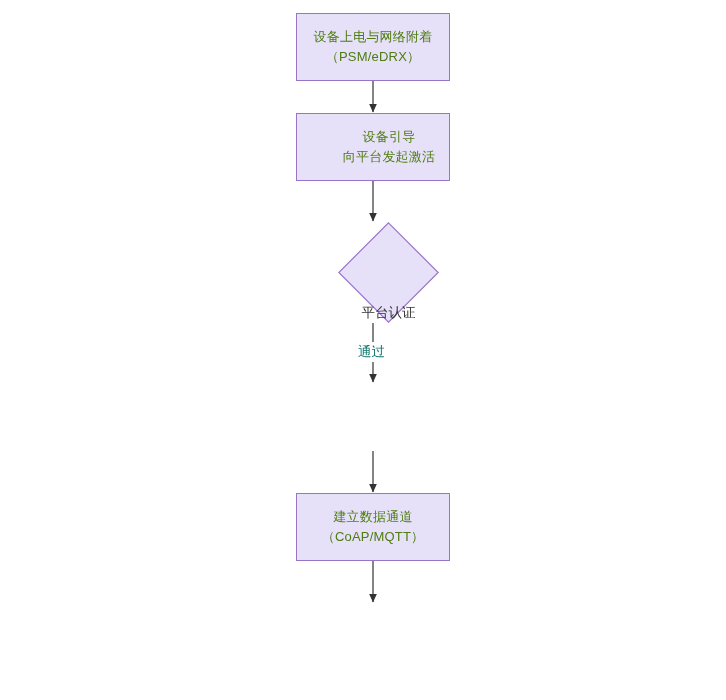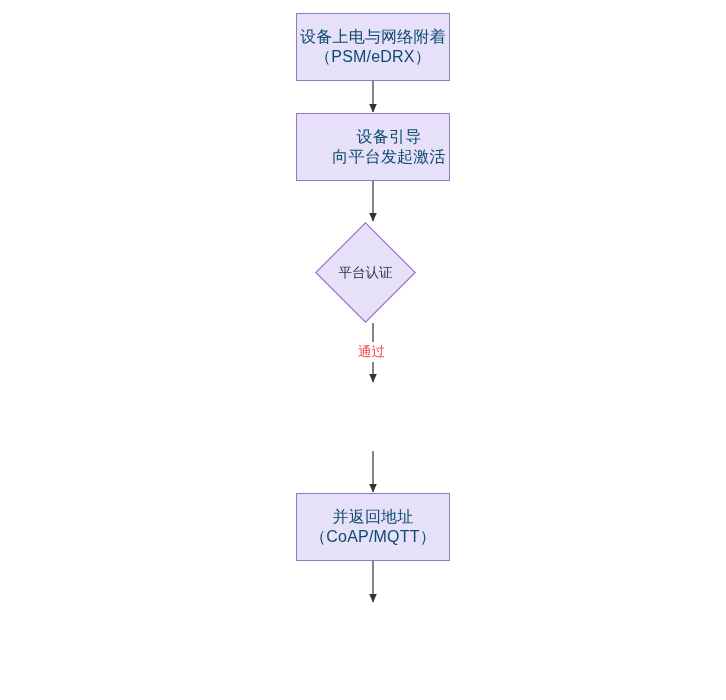--- a/index.html
+++ b/index.html
@@ -36,52 +36,53 @@
     text-align: center;
   }
   .node-rect {
     background: #e6e1f9;
     border: 1px solid #9a74c9;
     width: 154px;
     height: 68px;
     left: 296px;
   }
   .node-rect .node-label {
-    font-size: 16px;
+    font-size: 13px;
     line-height: 20px;
-    color: #0c4a6e;
+    color: #4d7c0f;
     white-space: pre-line;
     letter-spacing: 0.2px;
   }
   .node-diamond {
-    left: 315px;
+    left: 338px;
     top: 222px;
     width: 101px;
     height: 101px;
+    align-items: flex-end;
   }
   .diamond-shape {
     position: absolute;
     left: 0;
     top: 0;
     width: 101px;
     height: 101px;
   }
   .node-diamond .node-label {
     position: relative;
     z-index: 2;
     font-size: 13.5px;
     line-height: 20px;
     color: #333333;
     width: 100%;
     text-align: center;
   }
   .edge-label {
     position: absolute;
     background: #ffffff;
-    color: #ef4444;
+    color: #0f766e;
     font-size: 13.5px;
     line-height: 18px;
     padding: 1px 3px;
     white-space: nowrap;
   }
 </style>
 </head>
 <body>
 
 <div id="canvas">
@@ -118,18 +119,18 @@
     <svg class="diamond-shape" viewBox="0 0 101 101" xmlns="http://www.w3.org/2000/svg">
       <polygon points="50.5,0.8 100.2,50.5 50.5,100.2 0.8,50.5" fill="#e6e1f9" stroke="#9a74c9" stroke-width="1.2"></polygon>
     </svg>
     <div class="node-label">平台认证</div>
   </div>
 
   <div class="edge-label" style="left:355px; top:342px;">通过</div>
 
 
   <div class="node node-rect" style="top:493px;">
-    <div class="node-label">并返回地址
+    <div class="node-label">建立数据通道
 （CoAP/MQTT）</div>
   </div>
 
 
 </div>
 
 </body></html>

